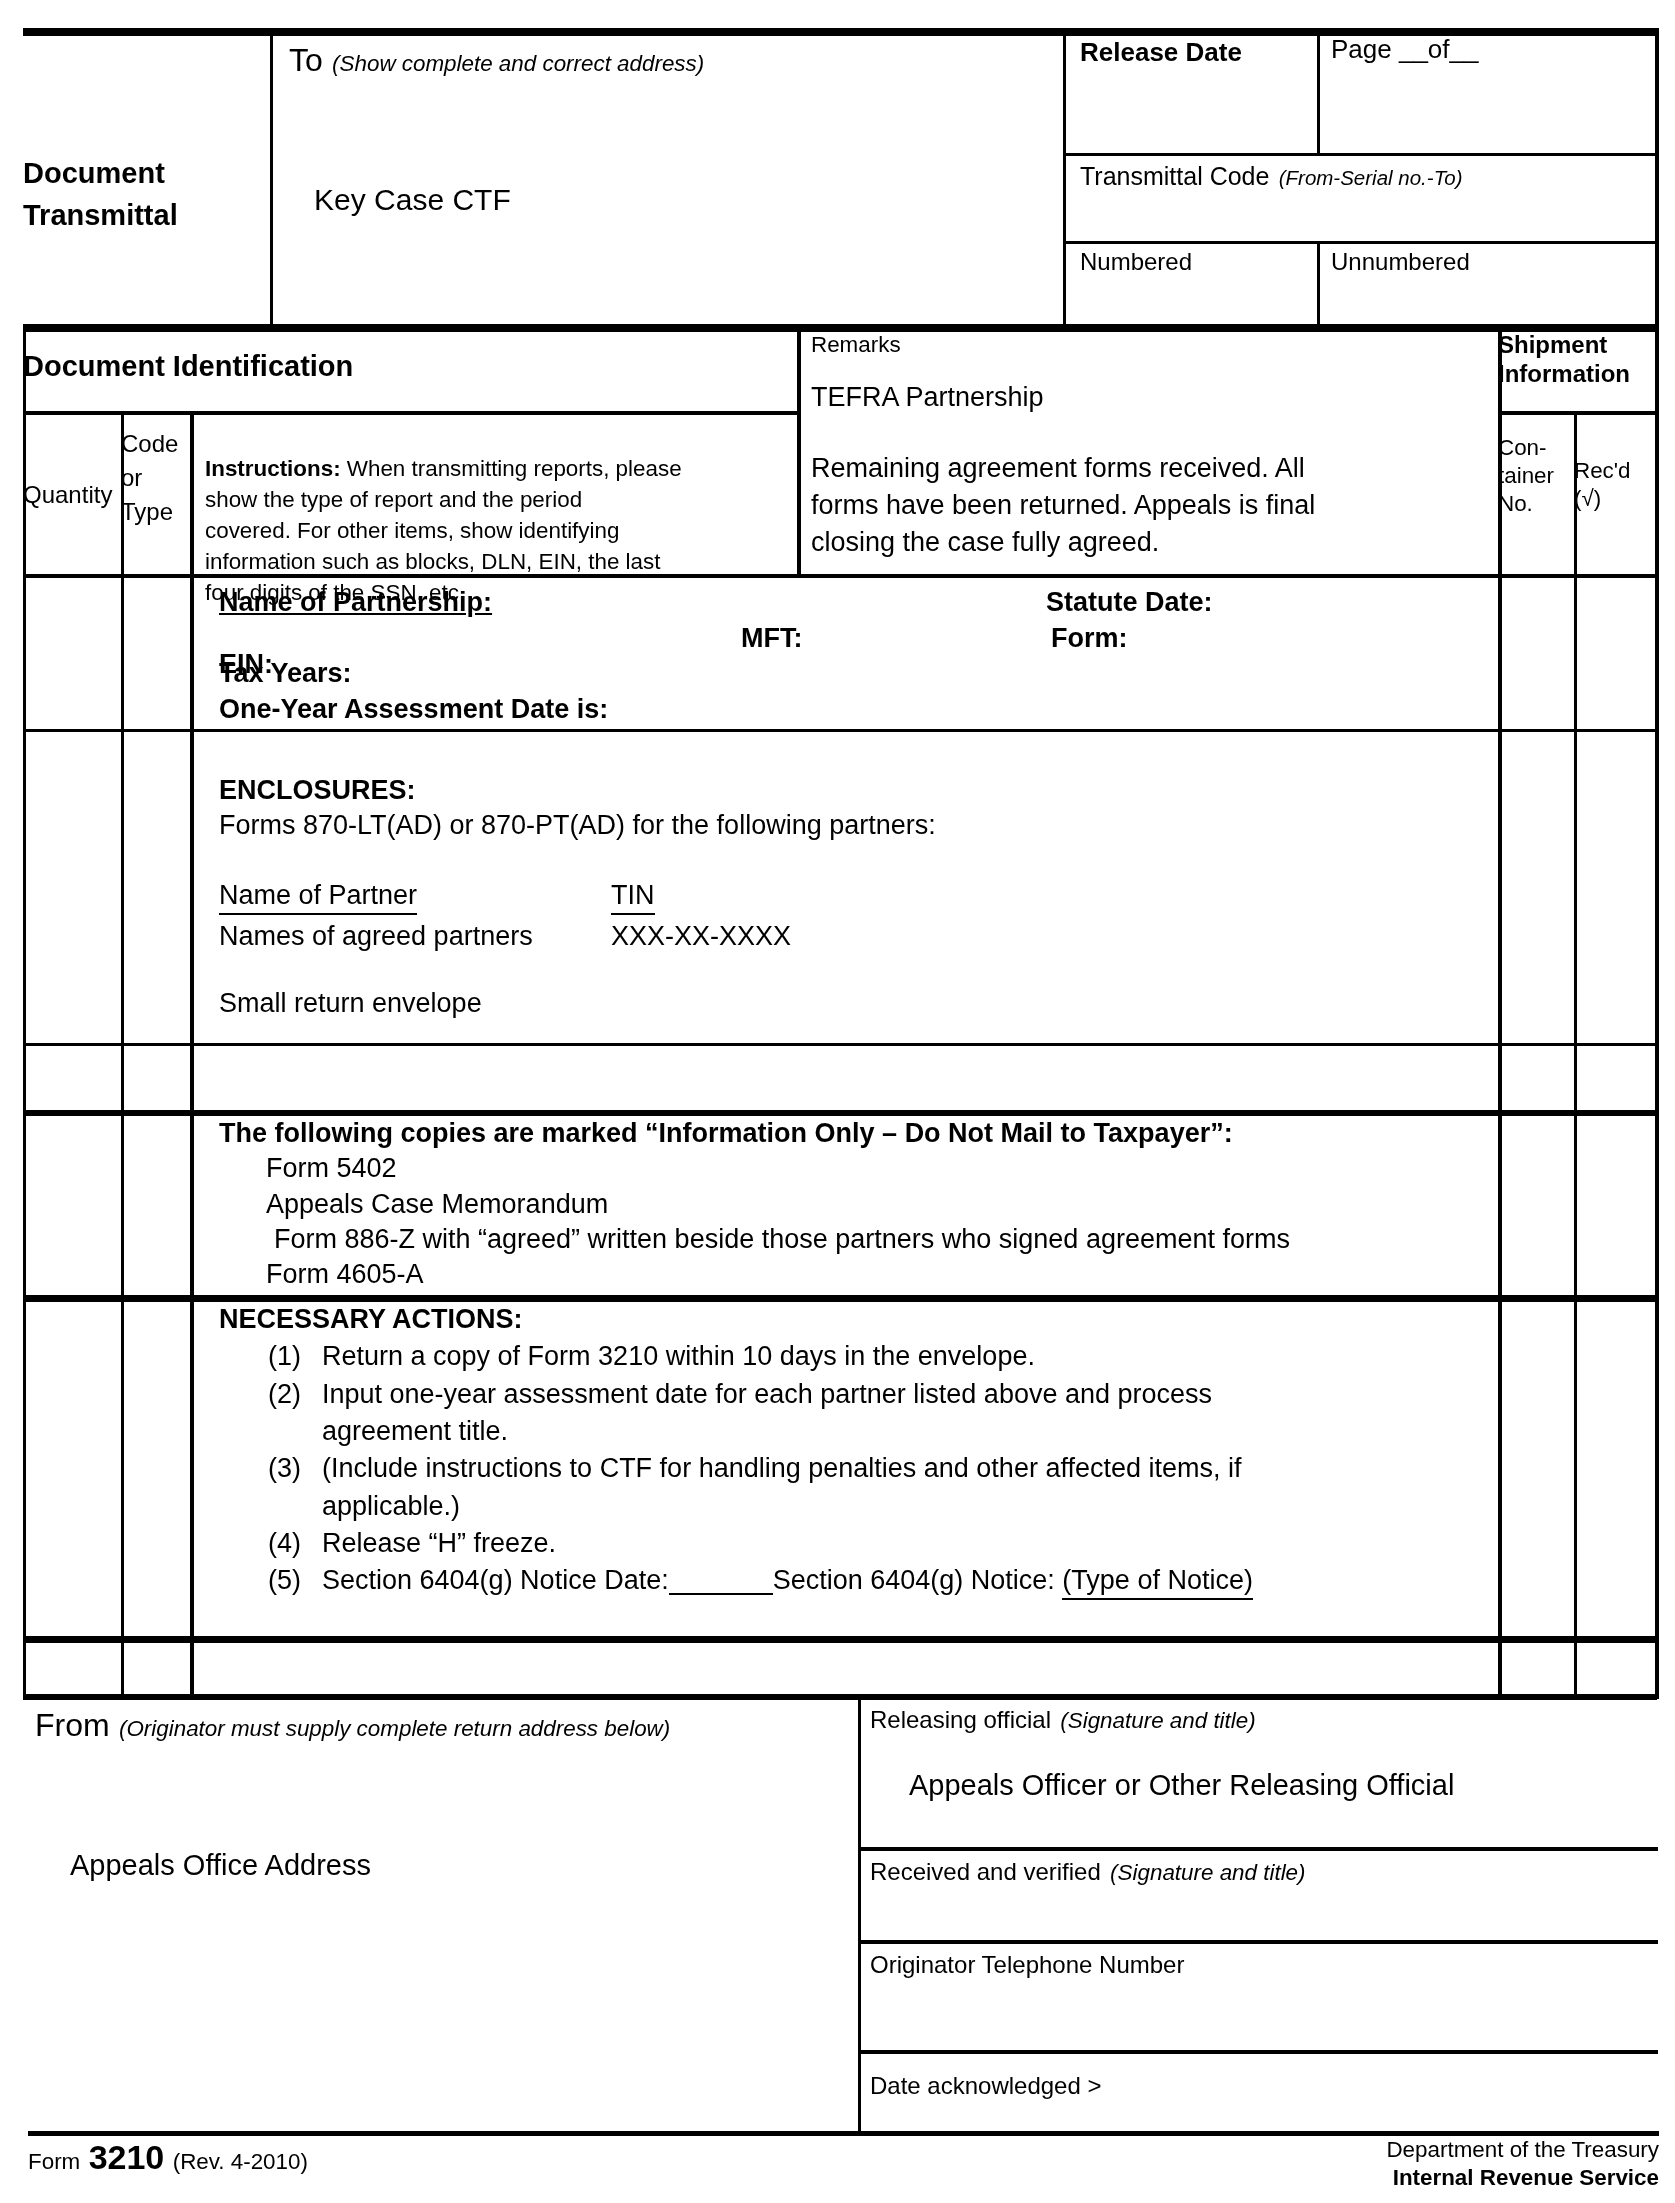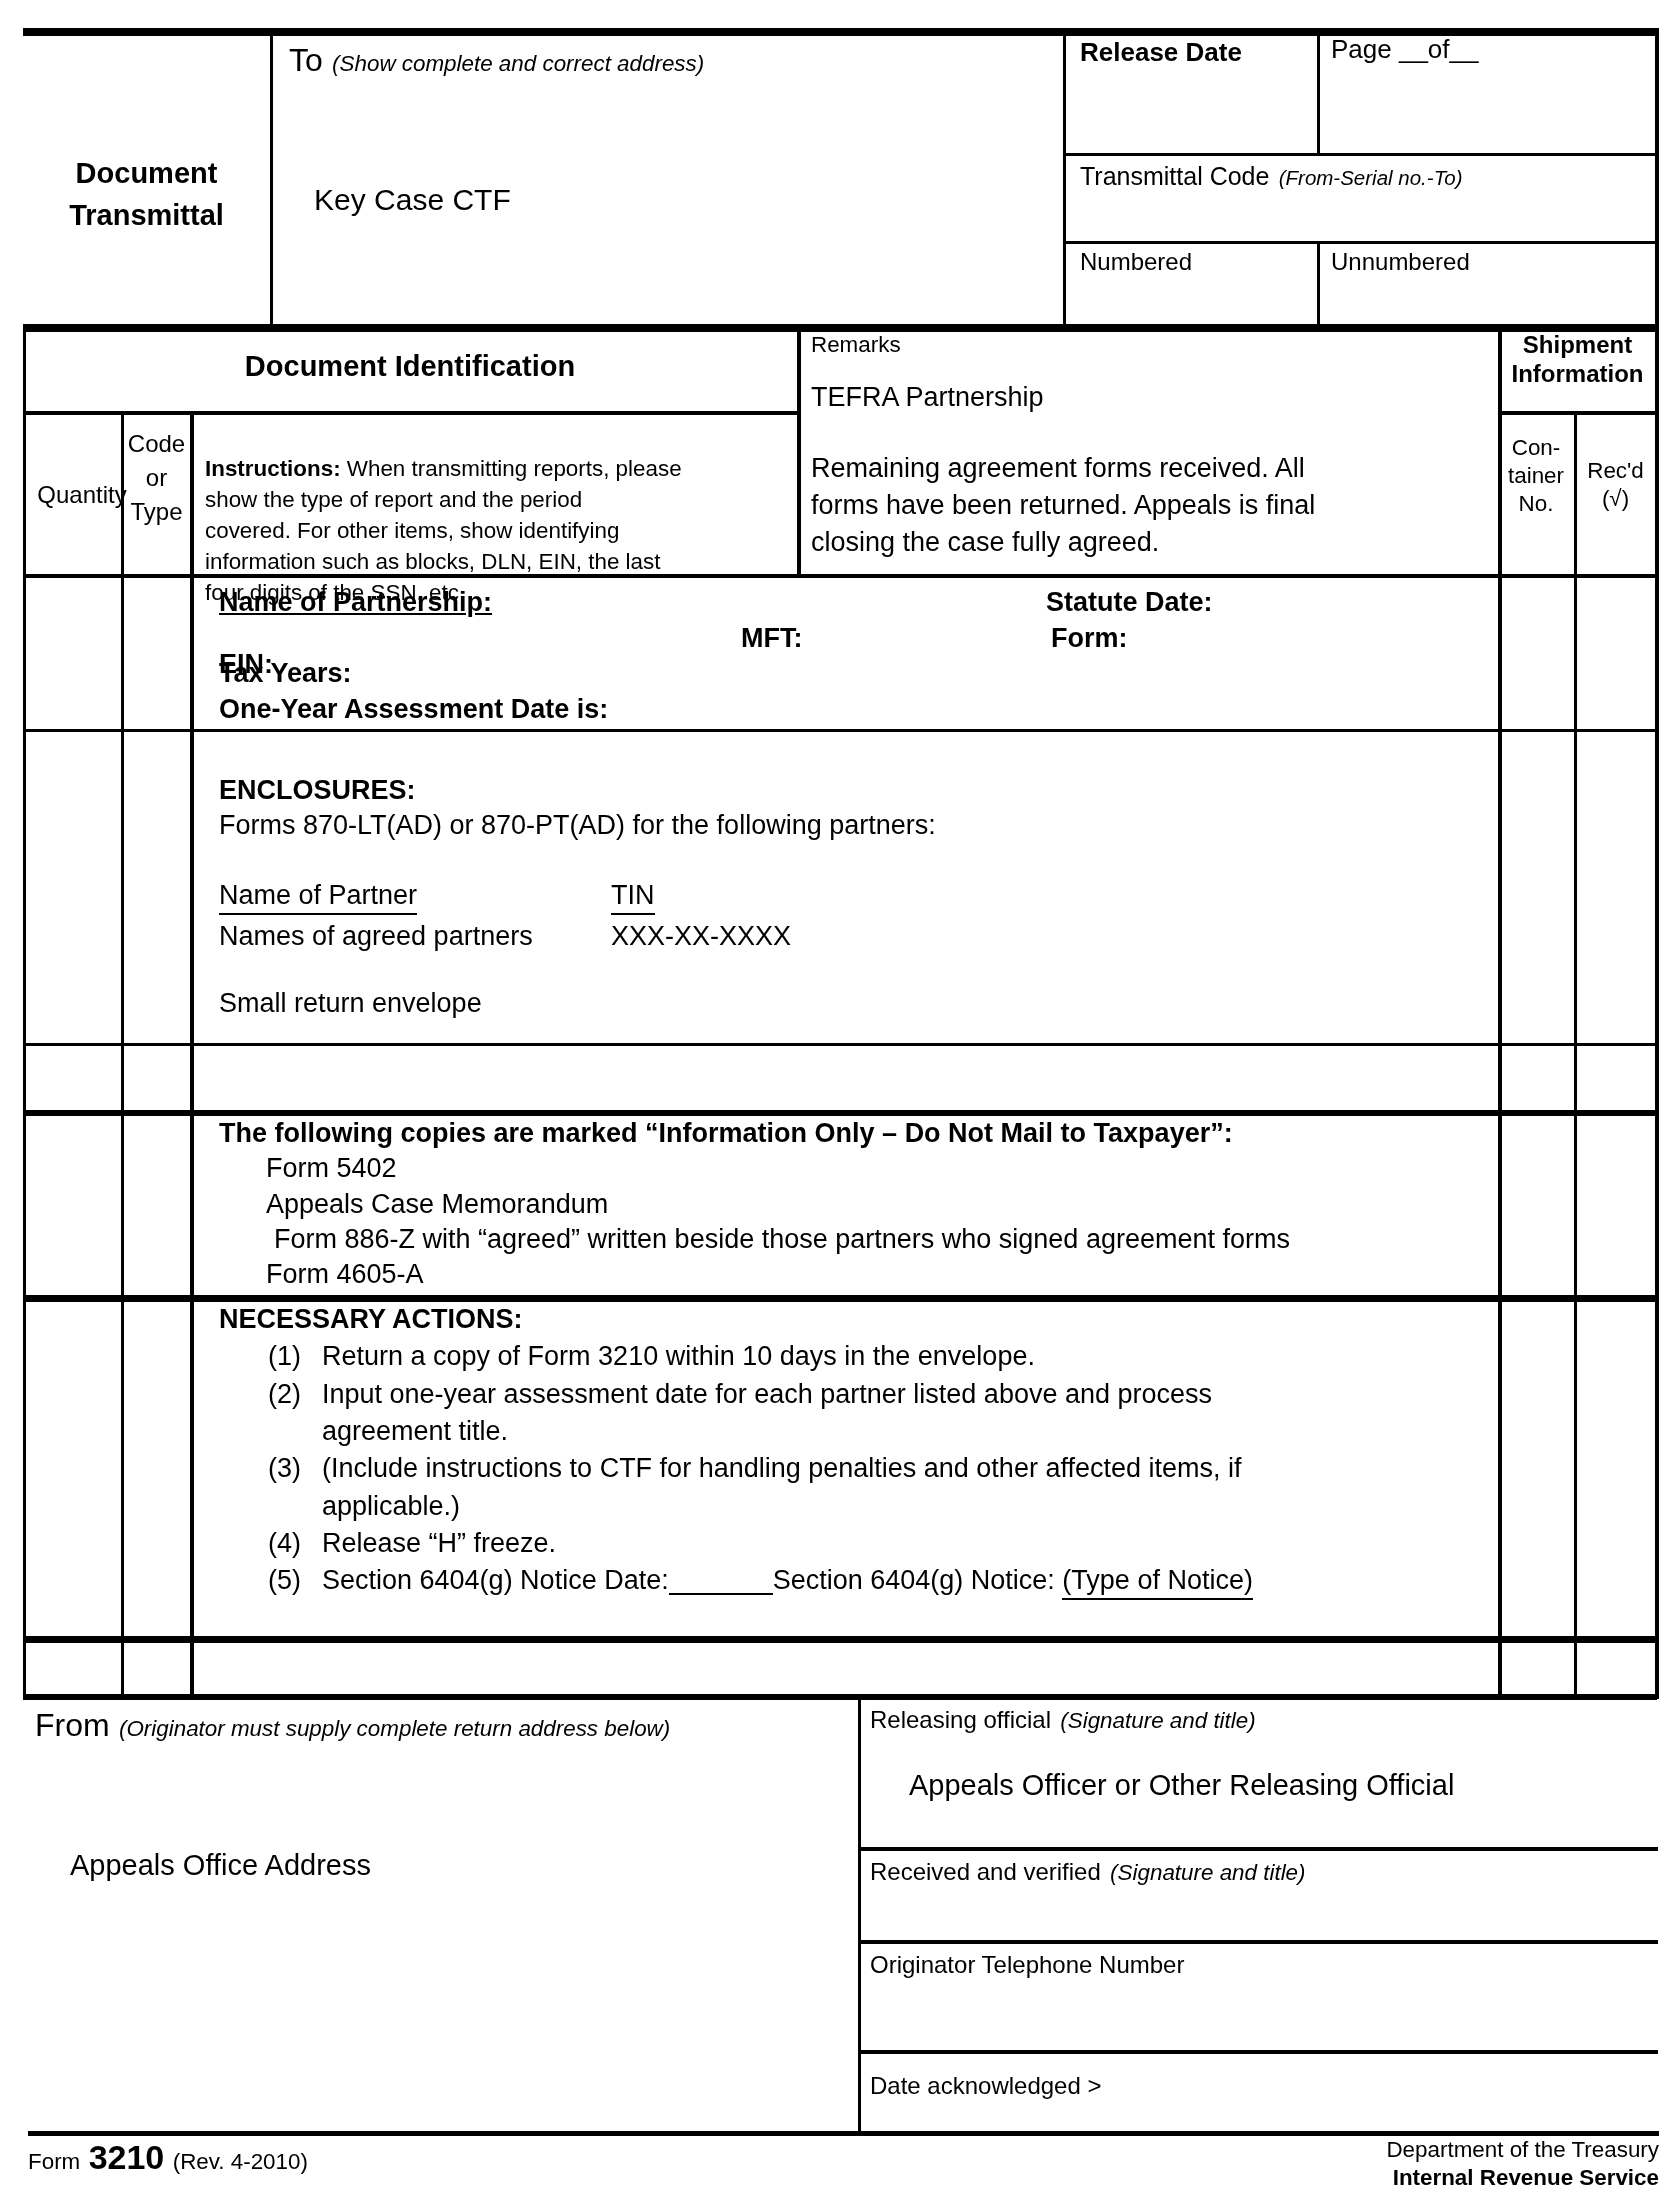--- a/index.html
+++ b/index.html
@@ -6,21 +6,21 @@
   .page{
     position:relative;width:1675px;height:2204px;background:#ffffff;
     font-family:"Liberation Sans","DejaVu Sans",sans-serif;color:#000;
     overflow:hidden;
   }
   .hl,.vl{position:absolute;background:#000;}
   .t{position:absolute;color:#000;white-space:nowrap;}
   .pre{white-space:pre-line;}
   .b{font-weight:bold;}
   .i{font-style:italic;}
-  .ctr{text-align:center;}
+  .ctr{}
   .f22{font-size:20.5px;} .f24{font-size:22.4px;} .f26{font-size:24px;}
   .f27{font-size:25px;} .f28{font-size:26px;} .f29{font-size:27px;}
   .f31{font-size:29px;} .f32{font-size:30px;} .f34{font-size:32px;}
   .f36{font-size:34px;}
   .ul{display:inline-block;border-bottom:2.8px solid #000;padding-bottom:1.9px;}
   .blank{display:inline-block;width:104px;height:0;border-bottom:2.8px solid #000;vertical-align:-5.6px;}
   .num{display:inline-block;width:54px;}
   .hint{margin-left:9.3px;}
   .formid{display:flex;align-items:baseline;gap:8.4px;}
 </style>

